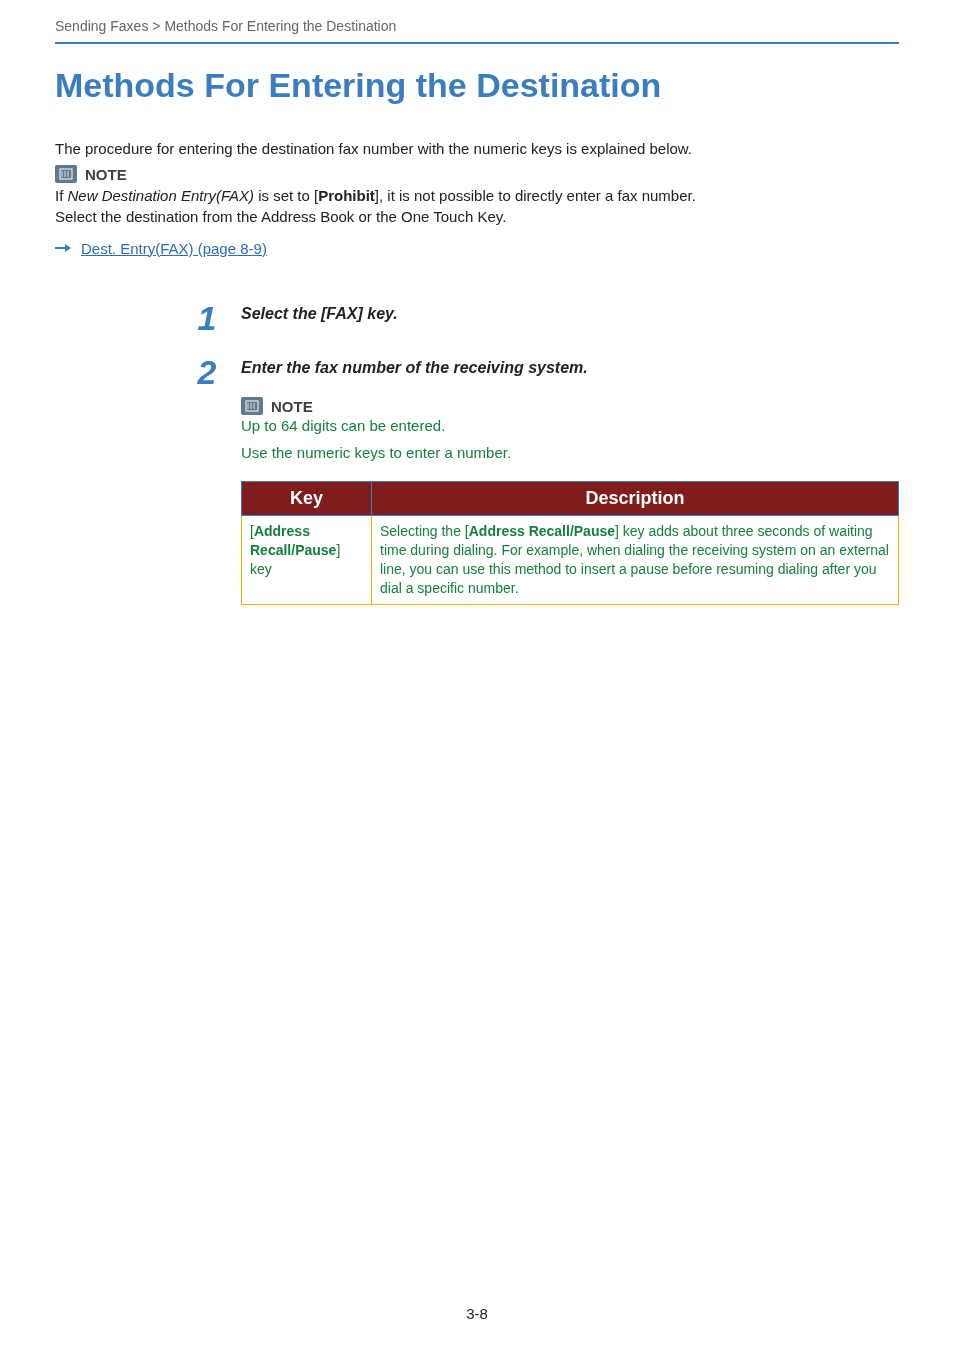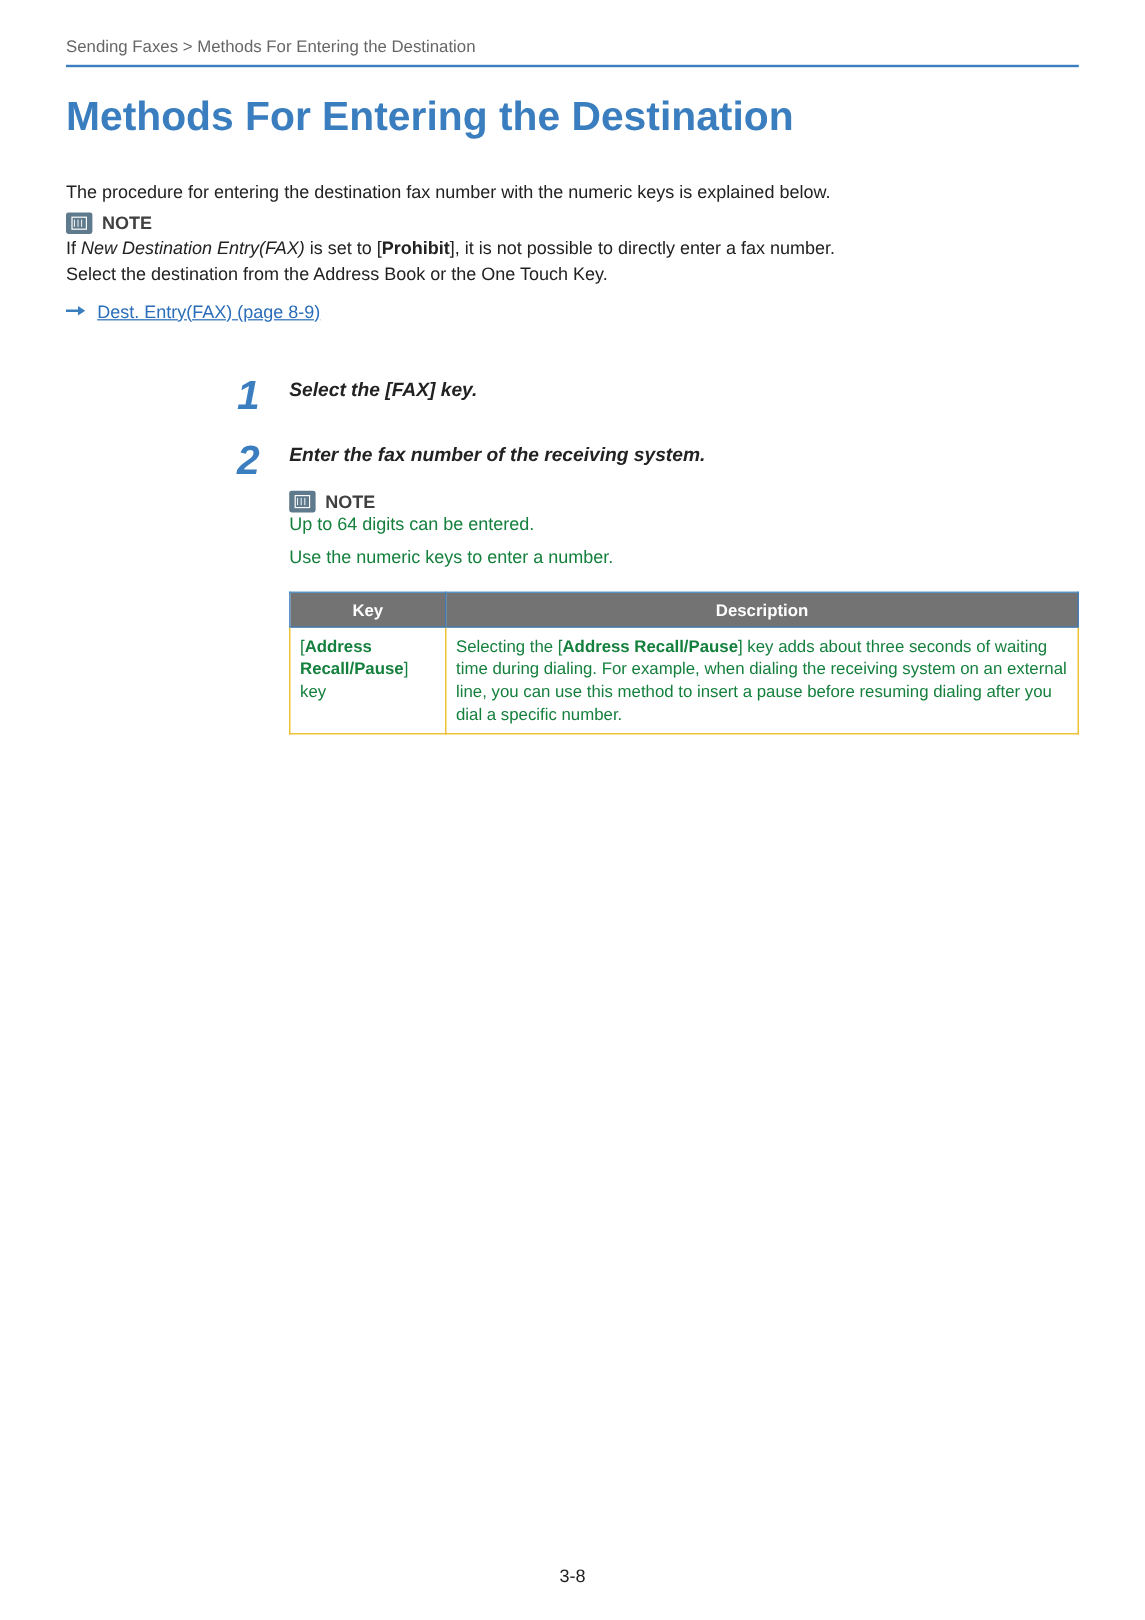--- a/index.html
+++ b/index.html
@@ -8,21 +8,21 @@
       padding: 0;
     }
     body {
       font-family: Arial, Helvetica, sans-serif;
       background: #fff;
       width: 954px;
       min-height: 1350px;
       position: relative;
     }
     .page {
-      padding: 30px 55px 0 55px;
+      padding: 18px 55px 0 55px;
     }
     .breadcrumb {
       color: #666;
       font-size: 14px;
       margin-bottom: 8px;
     }
     .hr-divider {
       border: none;
       border-top: 2px solid #3a7ebf;
       margin-bottom: 22px;
@@ -130,24 +130,24 @@
       font-size: 15px;
       color: #15803d;
       margin-bottom: 10px;
     }
     table.key-table {
       border-collapse: collapse;
       width: 100%;
       margin-top: 8px;
     }
     table.key-table th {
-      background: #737373;
+      background: #7f1d1d;
       color: #fff;
       font-weight: bold;
-      font-size: 14px;
+      font-size: 18px;
       padding: 6px 8px;
       border: 1px solid #3a7ebf;
       text-align: center;
     }
     table.key-table td {
       border: 1px solid #eab308;
       padding: 6px 8px;
       font-size: 14px;
       color: #15803d;
       vertical-align: top;

